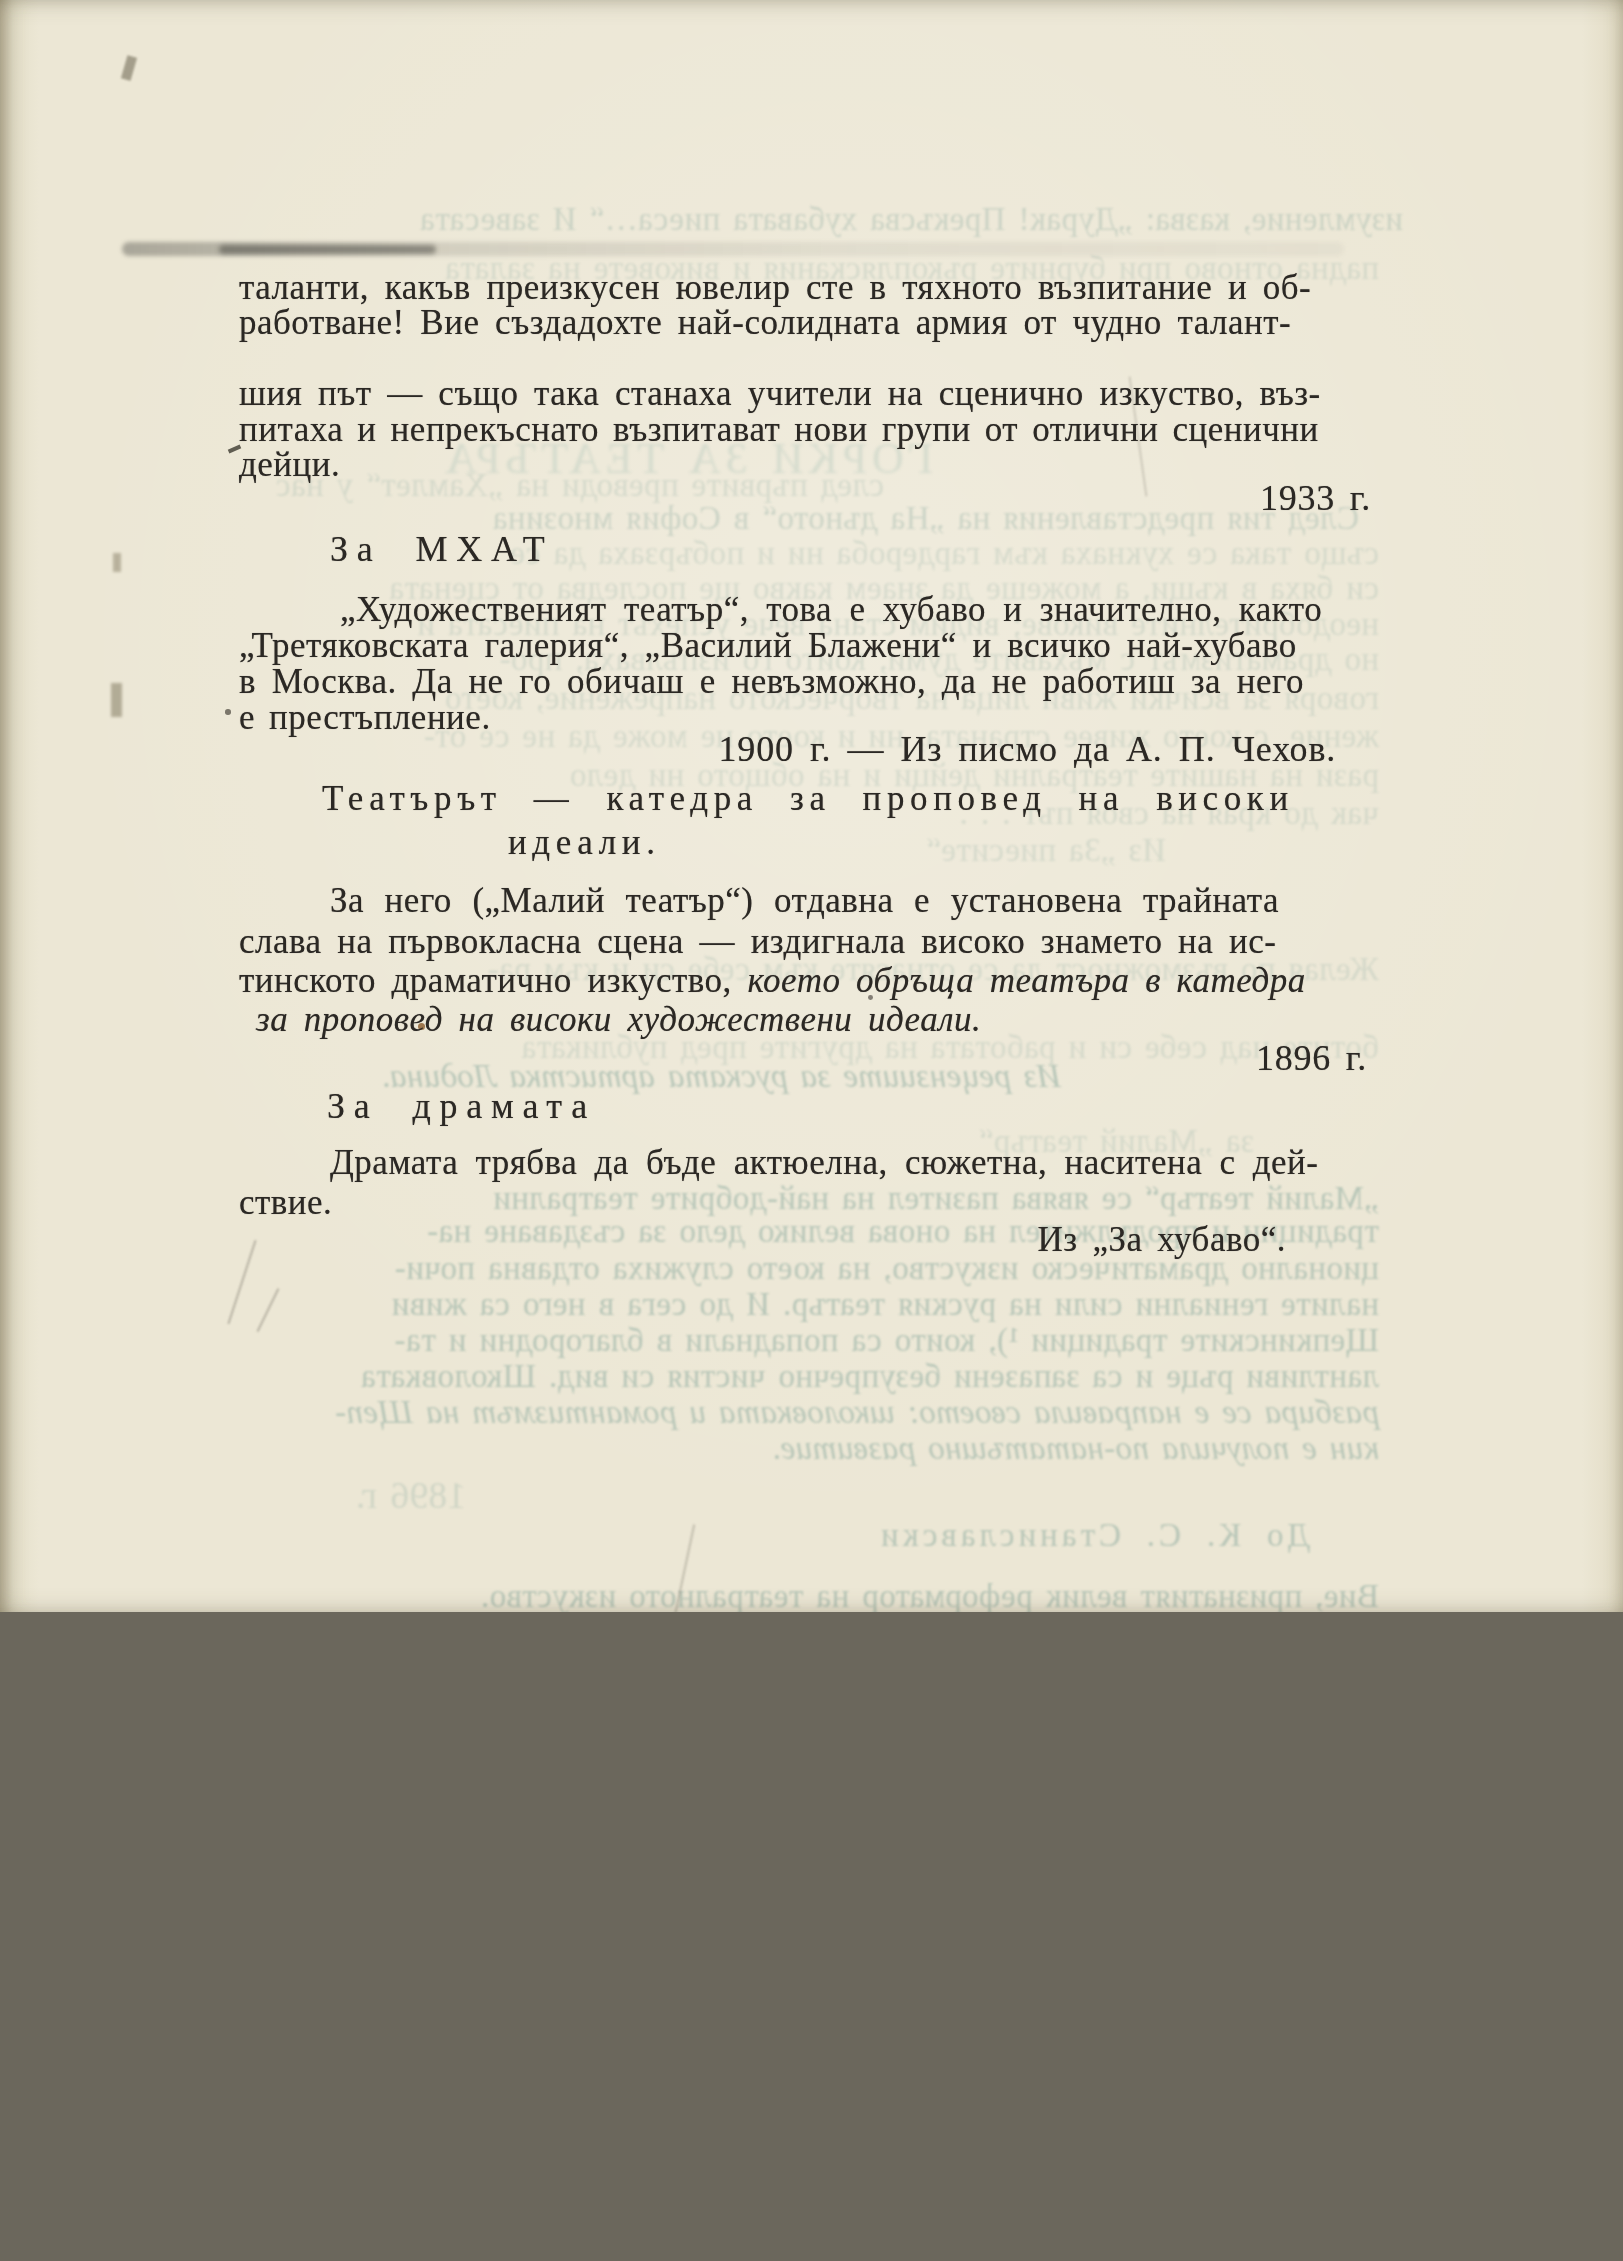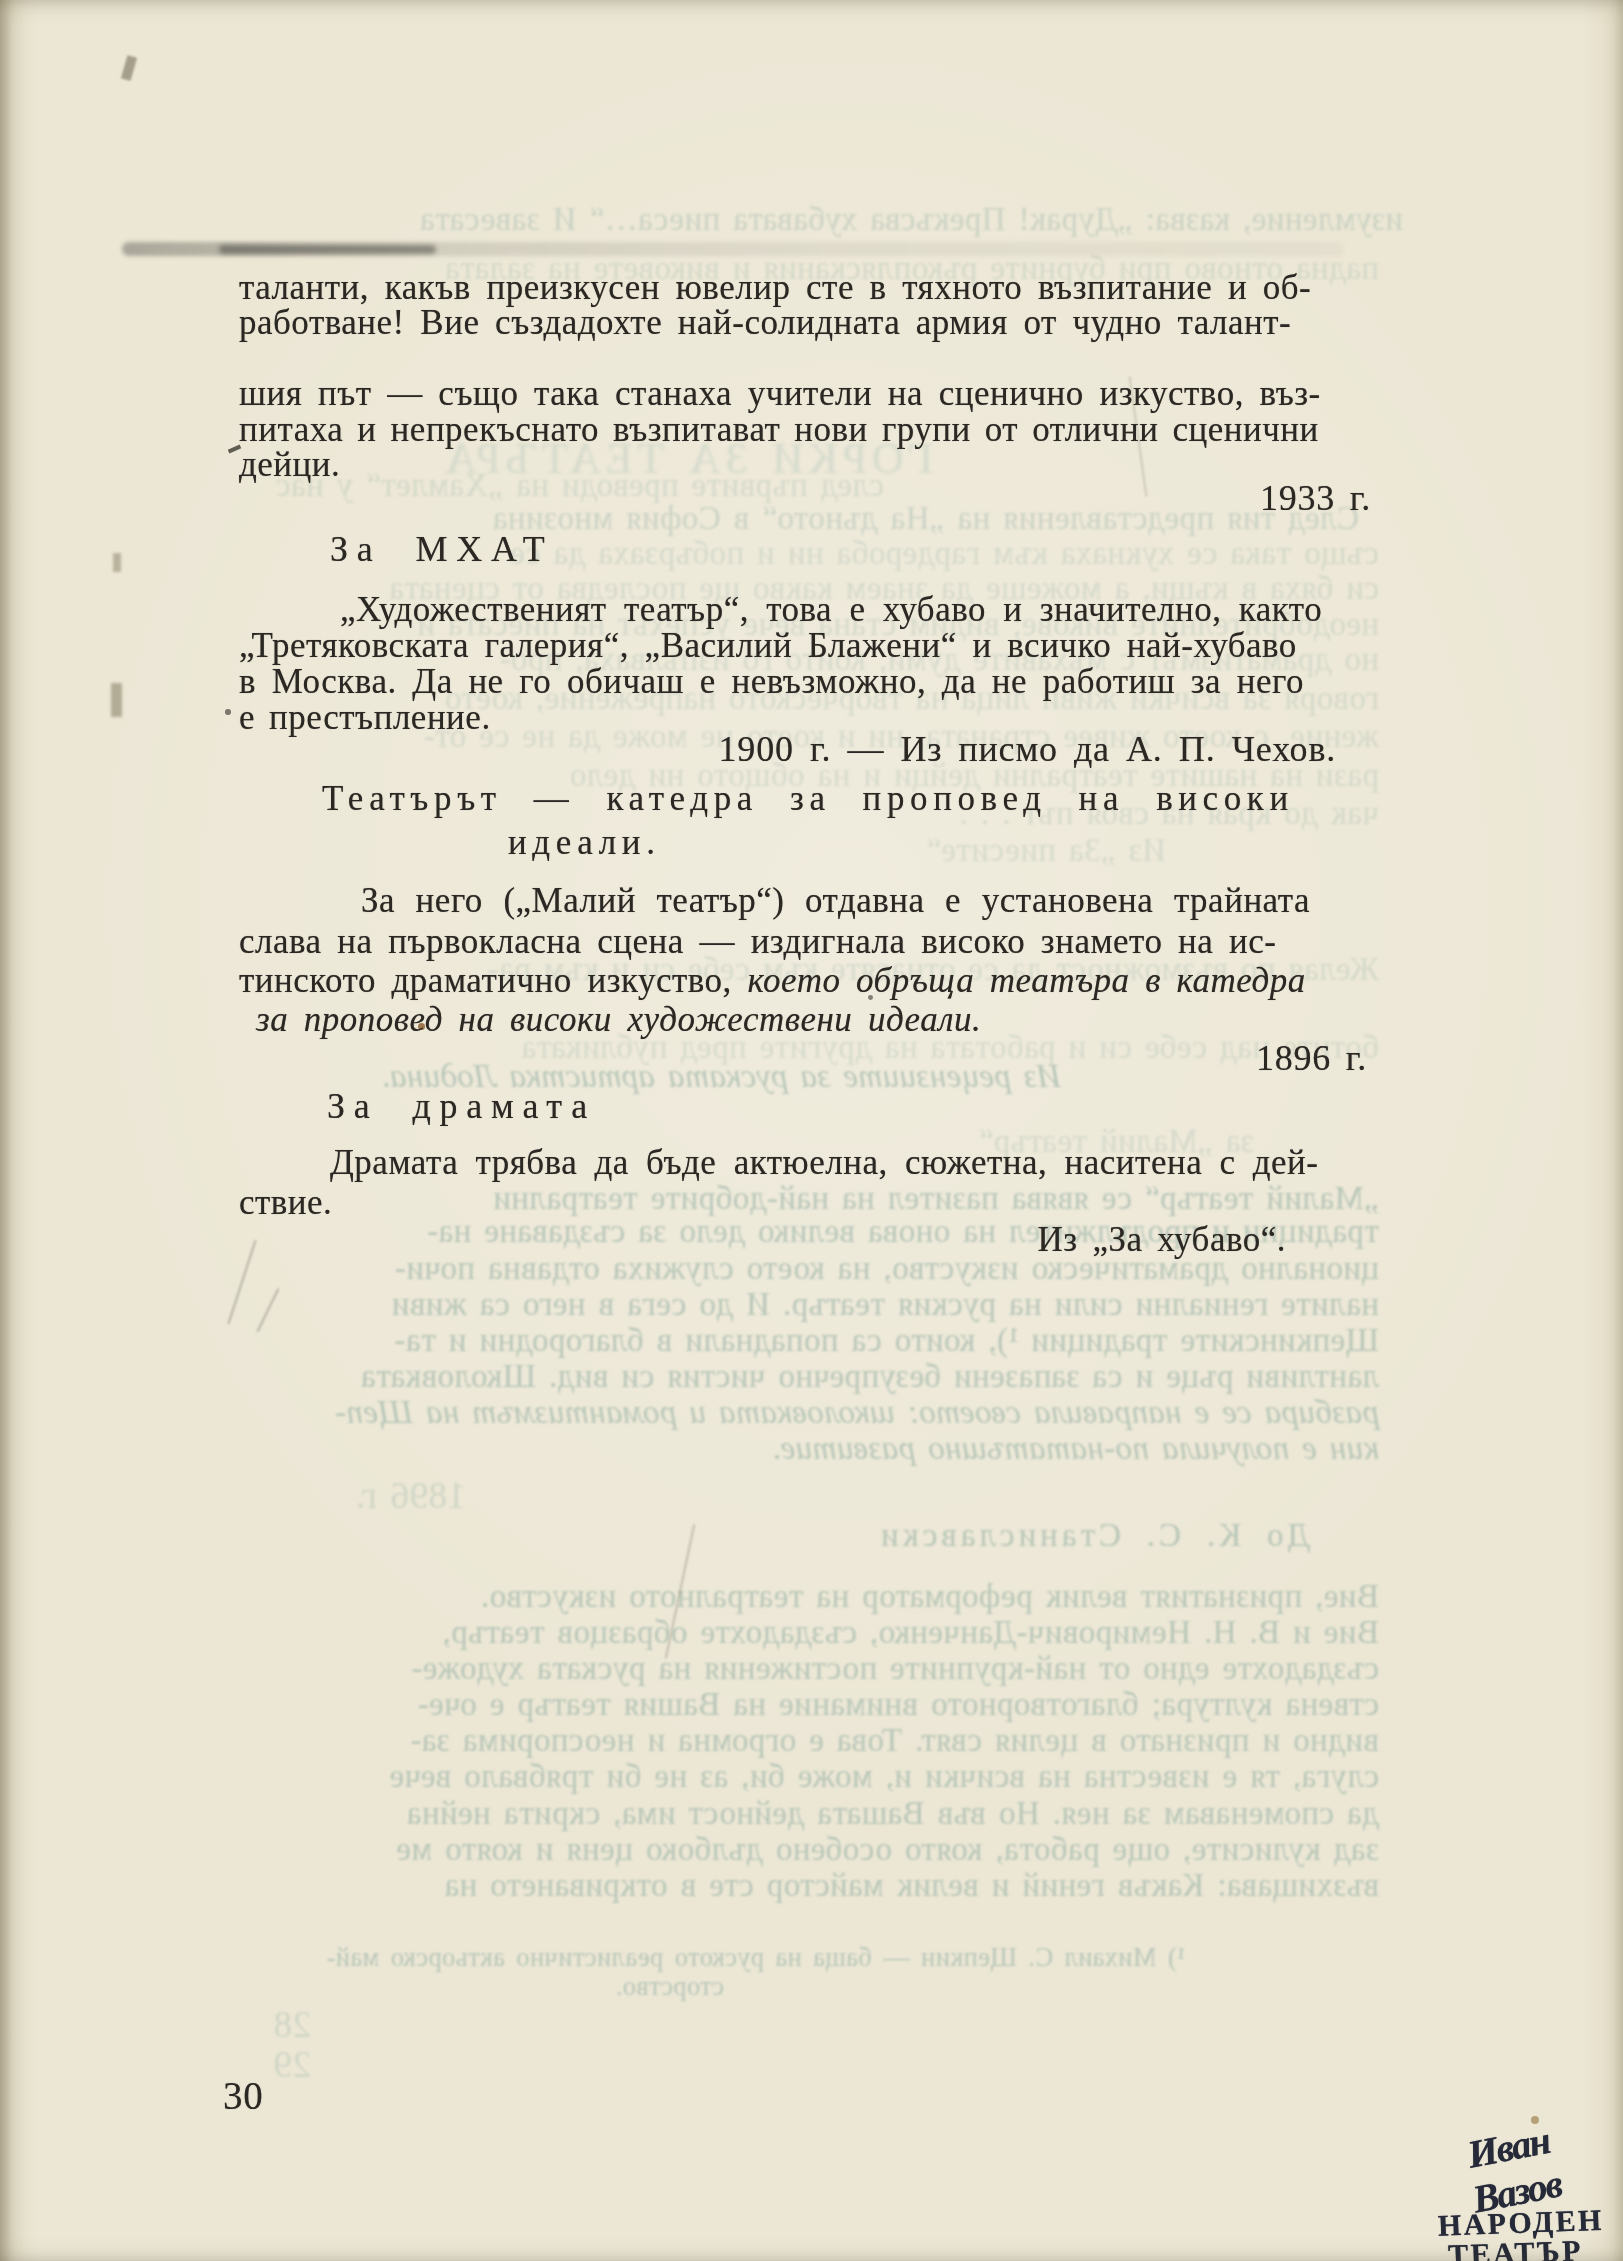--- a/index.html
+++ b/index.html
@@ -1,18 +1,18 @@
 <!DOCTYPE html>
 <html style="font-size:13px"><head>
 <meta charset="utf-8">
 <style>
   html,body{margin:0;padding:0;background:#6b675c;}
   .page{
     position:relative;
-    width:1624px;height:2261px;
+    width:1624px;height:1612px;
     background:
       radial-gradient(ellipse 1125px 1286px at 52% 40%, rgba(255,255,255,0.20), rgba(255,255,255,0) 70%),
       linear-gradient(90deg, #d5cdb4 0px, #e5e0ca 13px, #ece7d5 39px, #ece7d5 1582px, #e5dfca 1608px, #d9d2ba 1624px),
       #ece7d5;
     overflow:hidden;
     font-family:"Liberation Serif", serif;
     color:#2b2824;
   }
   .vignette{
     position:absolute;inset:0;pointer-events:none;
@@ -152,21 +152,21 @@
   <div class="tl w10" style="left:340px;top:592px;">„Художественият театър“,  това е хубаво и значително,  както</div>
   <div class="tl w8" style="left:239px;top:628px;">„Третяковската галерия“, „Василий Блажени“ и всичко  най-хубаво</div>
   <div class="tl w8" style="left:239px;top:664px;">в Москва. Да не го обичаш е невъзможно, да не работиш за него</div>
   <div class="tl" style="left:239px;top:700px;">е престъпление.</div>
 
   <div class="tl dt ra w8" style="left:239px;top:731px;width:1097px;">1900 г. — Из писмо да А. П. Чехов.</div>
 
   <div class="tl mt" style="left:322px;top:781px;">Театърът — катедра за проповед на високи</div>
   <div class="tl mt" style="left:508px;top:825px;">идеали.</div>
 
-  <div class="tl w14" style="left:330px;top:883px;margin-left:31px;">За него („Малий театър“) отдавна е установена трайната</div>
+  <div class="tl w14" style="left:330px;top:883px;">За него („Малий театър“) отдавна е установена трайната</div>
   <div class="tl w8" style="left:239px;top:924px;">слава на първокласна сцена — издигнала високо знамето на ис-</div>
   <div class="tl w8" style="left:239px;top:963px;"><span>тинското драматично изкуство, </span><span class="it">което обръща театъра в катедра</span></div>
   <div class="tl it w8" style="left:256px;top:1002px;">за проповед на високи художествени идеали.</div>
 
   <div class="tl dt ra" style="left:239px;top:1040px;width:1128px;">1896 г.</div>
 
   <div class="tl hd" style="left:327px;top:1088px;">За драмата</div>
 
   <div class="tl w10" style="left:330px;top:1145px;">Драмата трябва да бъде актюелна, сюжетна, наситена с дей-</div>
   <div class="tl" style="left:239px;top:1185px;">ствие.</div>

